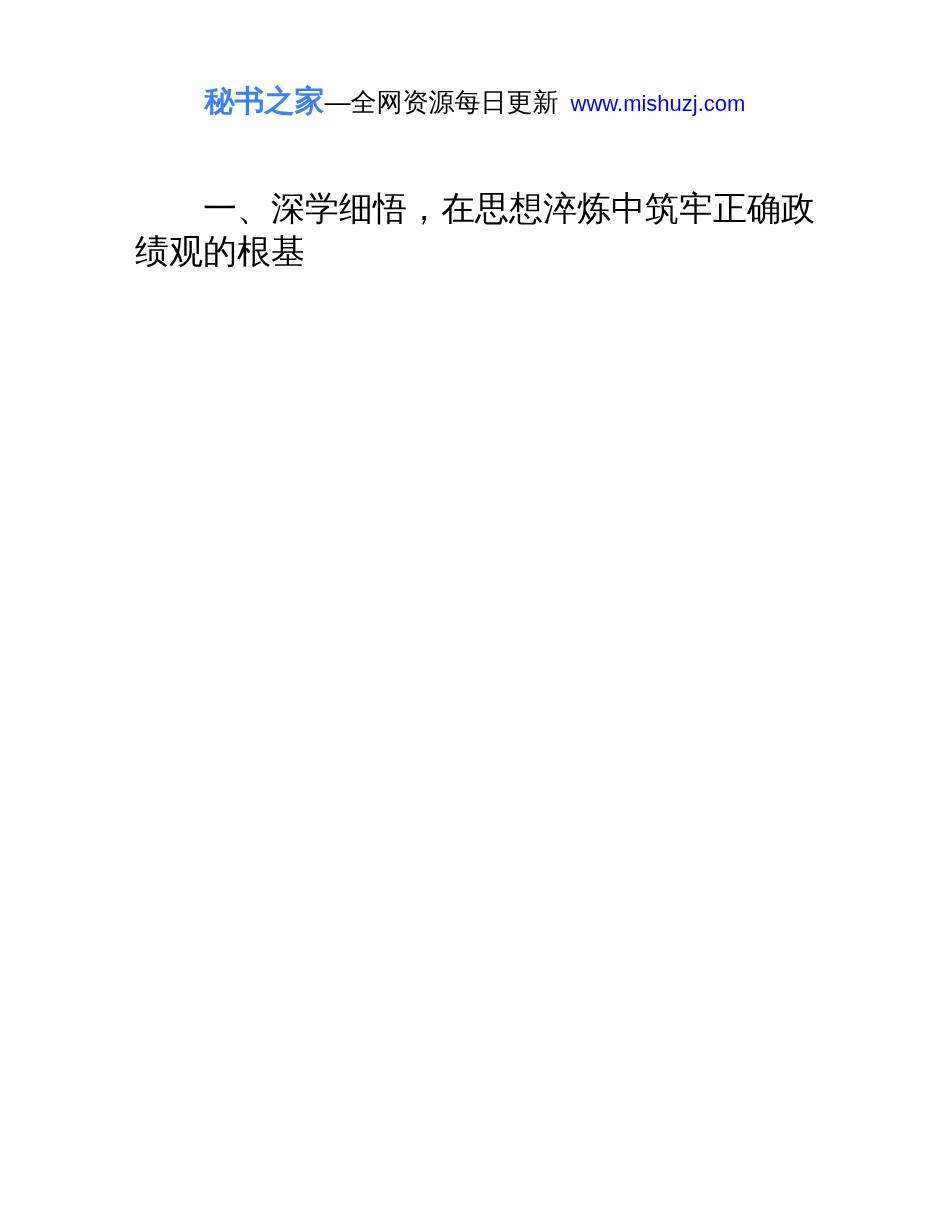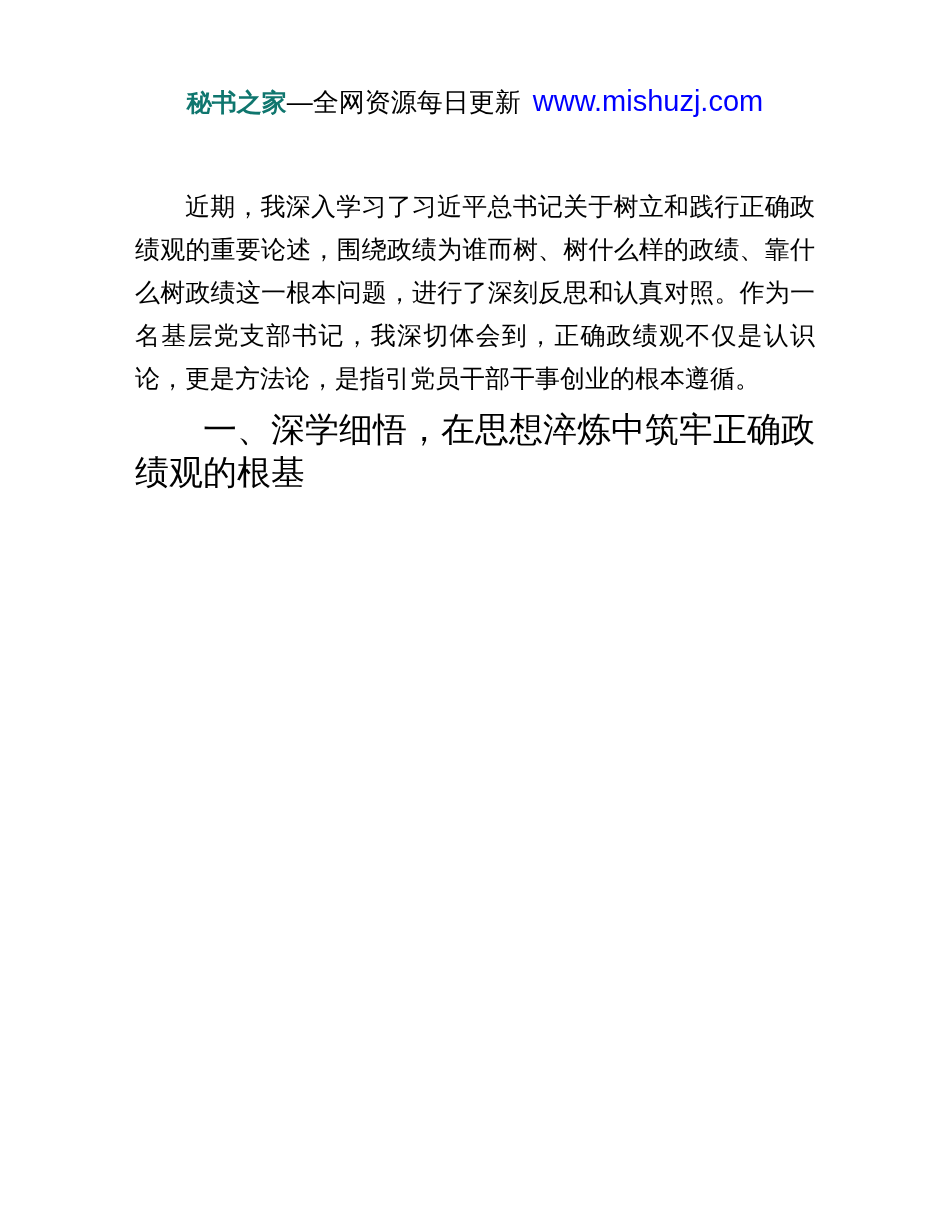--- a/index.html
+++ b/index.html
@@ -20,35 +20,35 @@
     height: 1230px;
     padding: 84px 135px 0 135px;
   }
   .header-line {
     text-align: center;
     line-height: 34px;
     font-size: 26px;
     white-space: nowrap;
   }
   .site-name {
-    color: #0f766e;
+    color: #3b82f6;
     font-weight: bold;
-    font-size: 25px;
+    font-size: 30px;
   }
   .separator {
     color: #000000;
     font-size: 26px;
   }
   .tagline {
     color: #000000;
     font-size: 26px;
   }
   .site-url {
     color: #0000ff;
-    font-size: 29px;
+    font-size: 22px;
     margin-left: 12px;
     text-decoration: none;
     cursor: pointer;
   }
   .doc-title {
     margin: 14px auto 0 auto;
     max-width: 680px;
     font-size: 35px;
     line-height: 44px;
     font-weight: normal;
@@ -84,21 +84,20 @@
 
 <div class="page">
 
   <div class="header-line">
     <span class="site-name">秘书之家</span><span class="separator">—</span><span class="tagline">全网资源每日更新</span><a class="site-url">www.mishuzj.com</a>
   </div>
 
 
   <div class="doc-body">
 
-    <p class="para">近期，我深入学习了习近平总书记关于树立和践行正确政绩观的重要论述，围绕政绩为谁而树、树什么样的政绩、靠什么树政绩这一根本问题，进行了深刻反思和认真对照。作为一名基层党支部书记，我深切体会到，正确政绩观不仅是认识论，更是方法论，是指引党员干部干事创业的根本遵循。</p>
 
     <p class="section-heading">一、深学细悟，在思想淬炼中筑牢正确政绩观的根基</p>
 
 
 
   </div>
 
 </div>
 
 </body></html>

